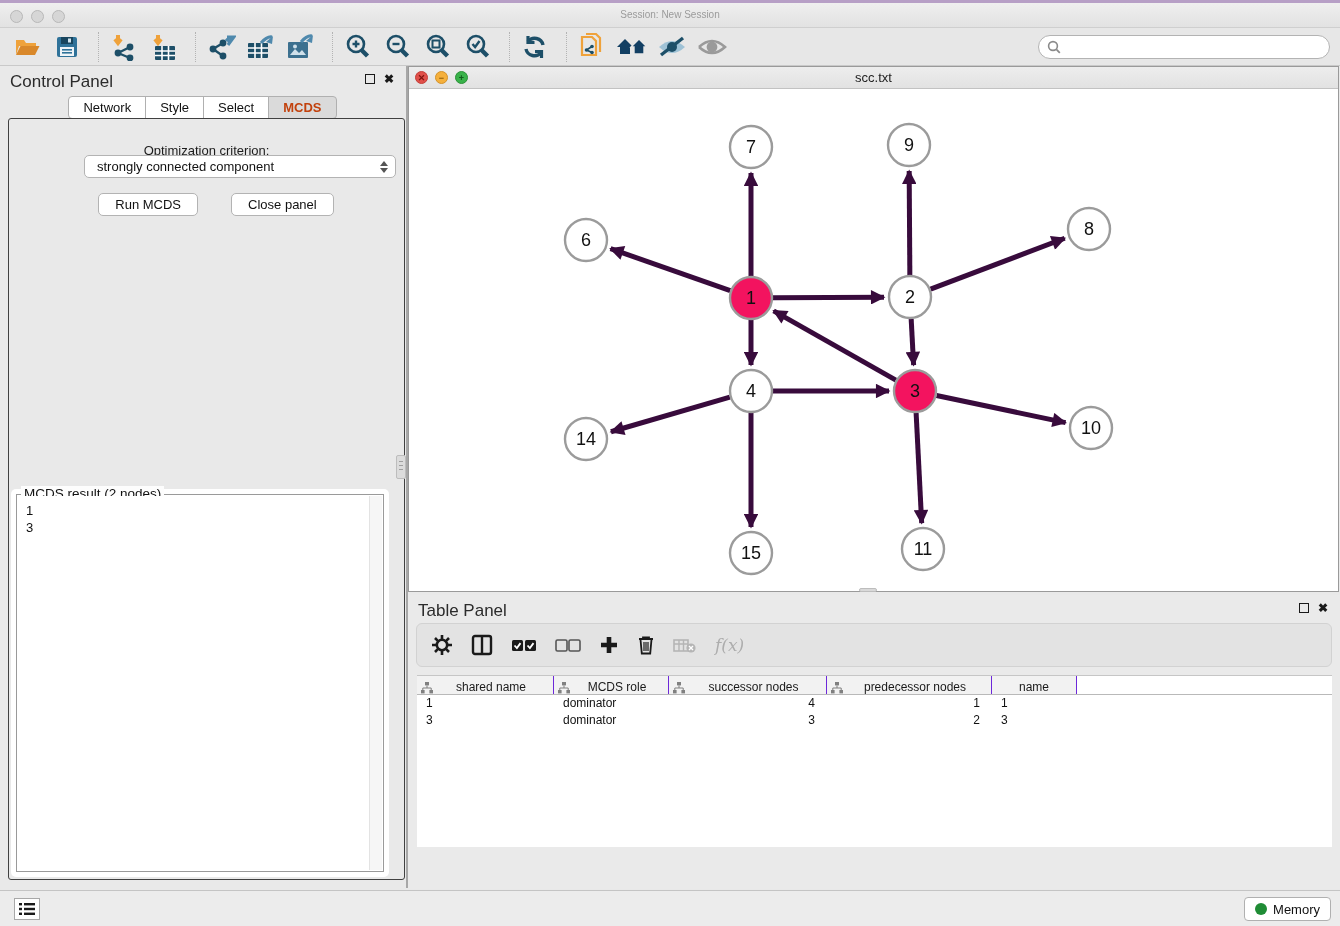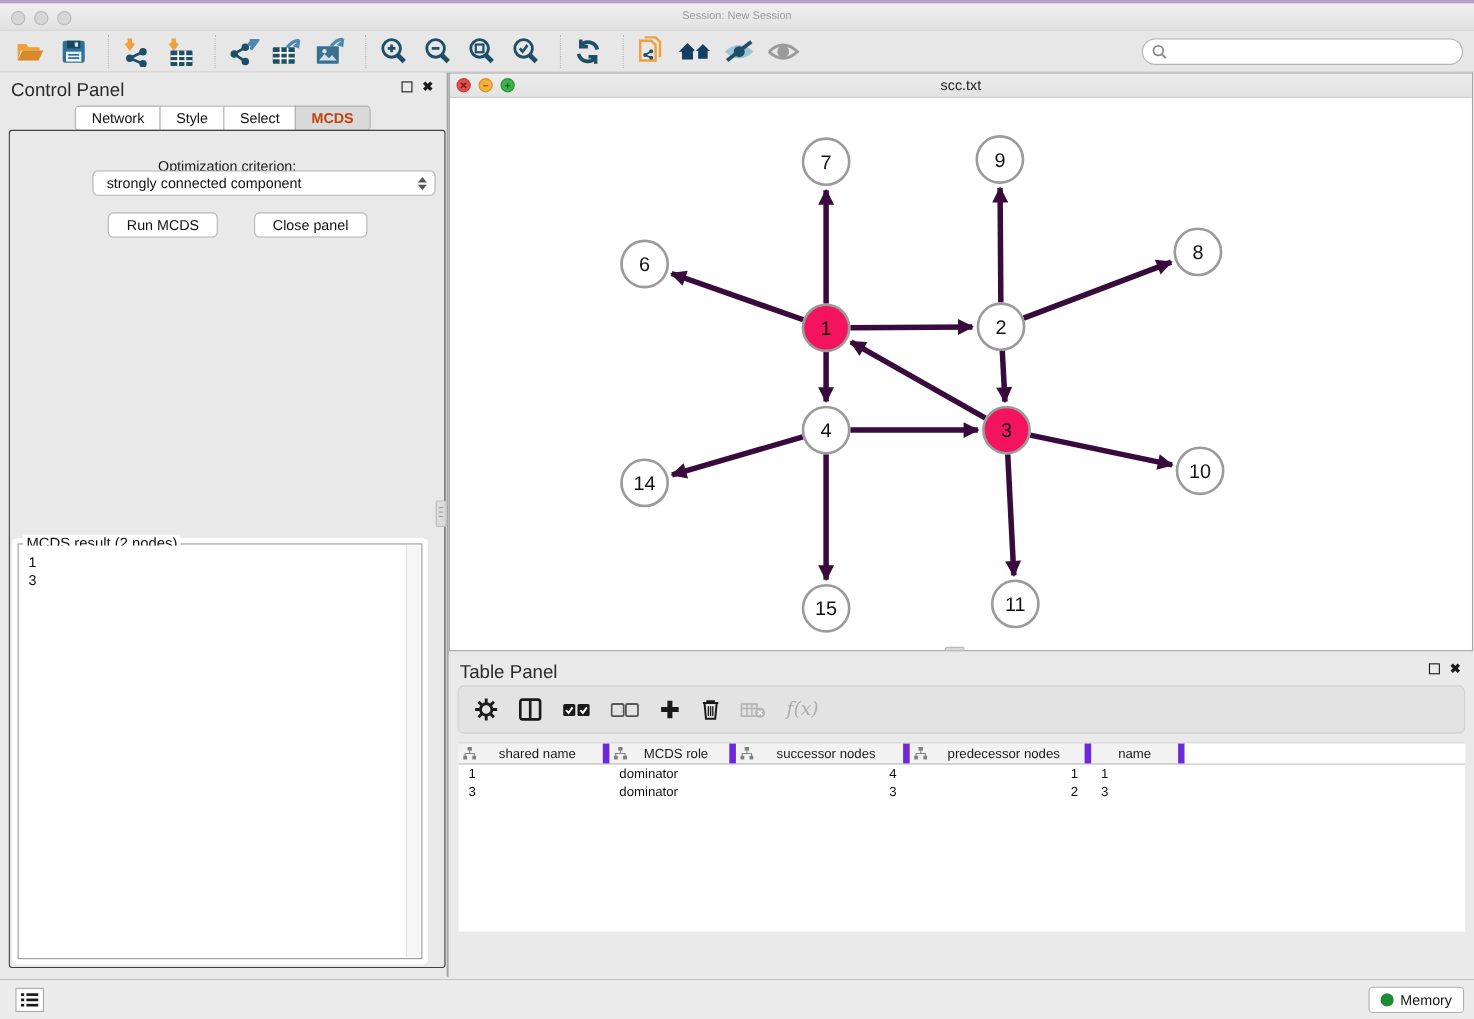--- a/index.html
+++ b/index.html
@@ -100,21 +100,21 @@
     background:#eaeaea; }
   .tp-toolbar { position:absolute; left:8px; top:28px; right:8px; height:44px;
     background:#e3e3e3; border:1px solid #d2d2d2; border-radius:6px; display:flex;
     align-items:center; gap:18px; padding-left:14px; }
   .tp-ic { display:flex; align-items:center; justify-content:center; }
   .fx { font-family:"DejaVu Serif", serif; font-style:italic; font-size:17px; color:#adadad; }
 
   .grid { position:absolute; left:9px; top:80px; width:915px; height:172px;
     background:#fff; border-top:1px solid #c6c6c6; font-size:12px; }
   .grid-head { display:flex; height:19px; background:#f2f2f2; border-bottom:1px solid #b9b9b9; }
-  .gh-cell { display:flex; align-items:center; border-right:6px solid #6d28d9;
+  .gh-cell { display:flex; align-items:flex-end; border-right:1px solid #6d28d9;
     color:#1a1a1a; padding:0 4px; }
   .gh-cell .hname { flex:1; text-align:center; }
   .gh-fill { flex:1; background:#fff; }
   .grid-row { display:flex; height:17px; color:#111; }
   .gr-cell { padding:0 9px; line-height:17px; white-space:nowrap; overflow:hidden; }
   .num-r { text-align:right; padding-right:12px; }
 
   .tp-tabs { position:absolute; left:0; right:0; top:268px; display:flex; justify-content:center; }
 
   

